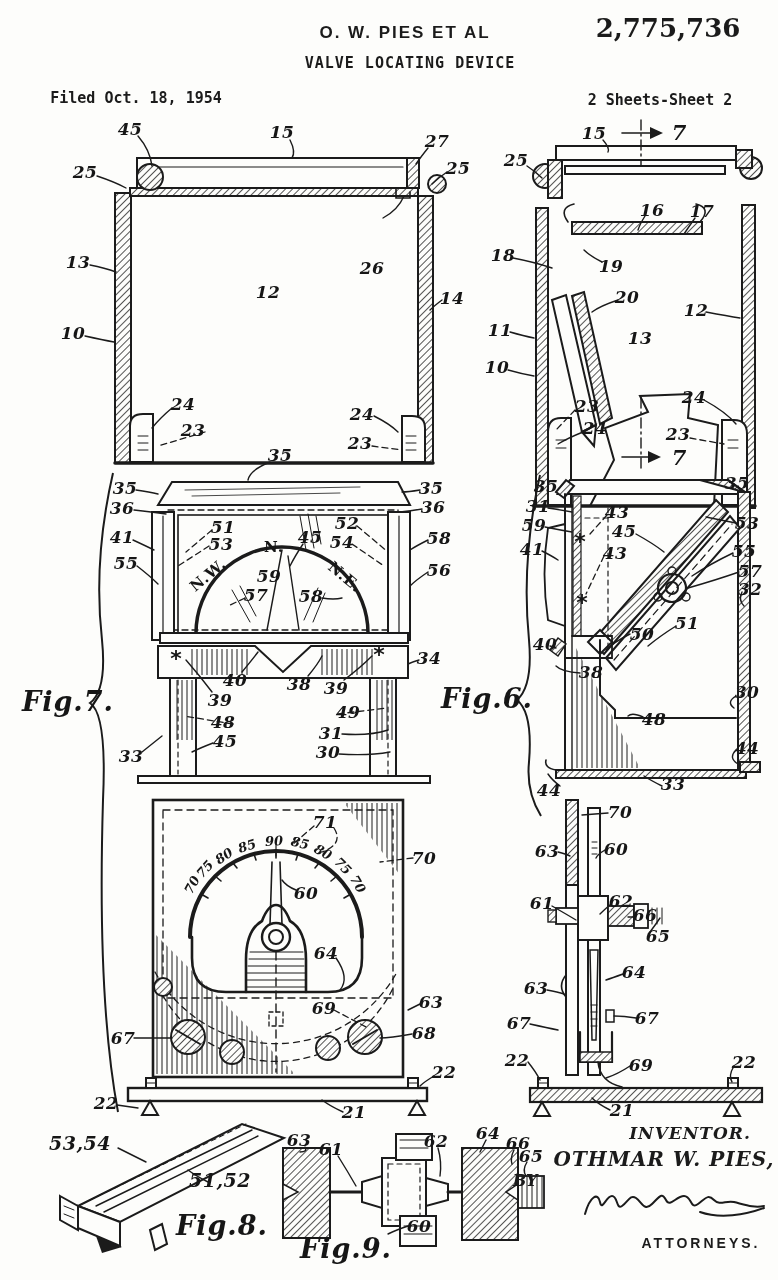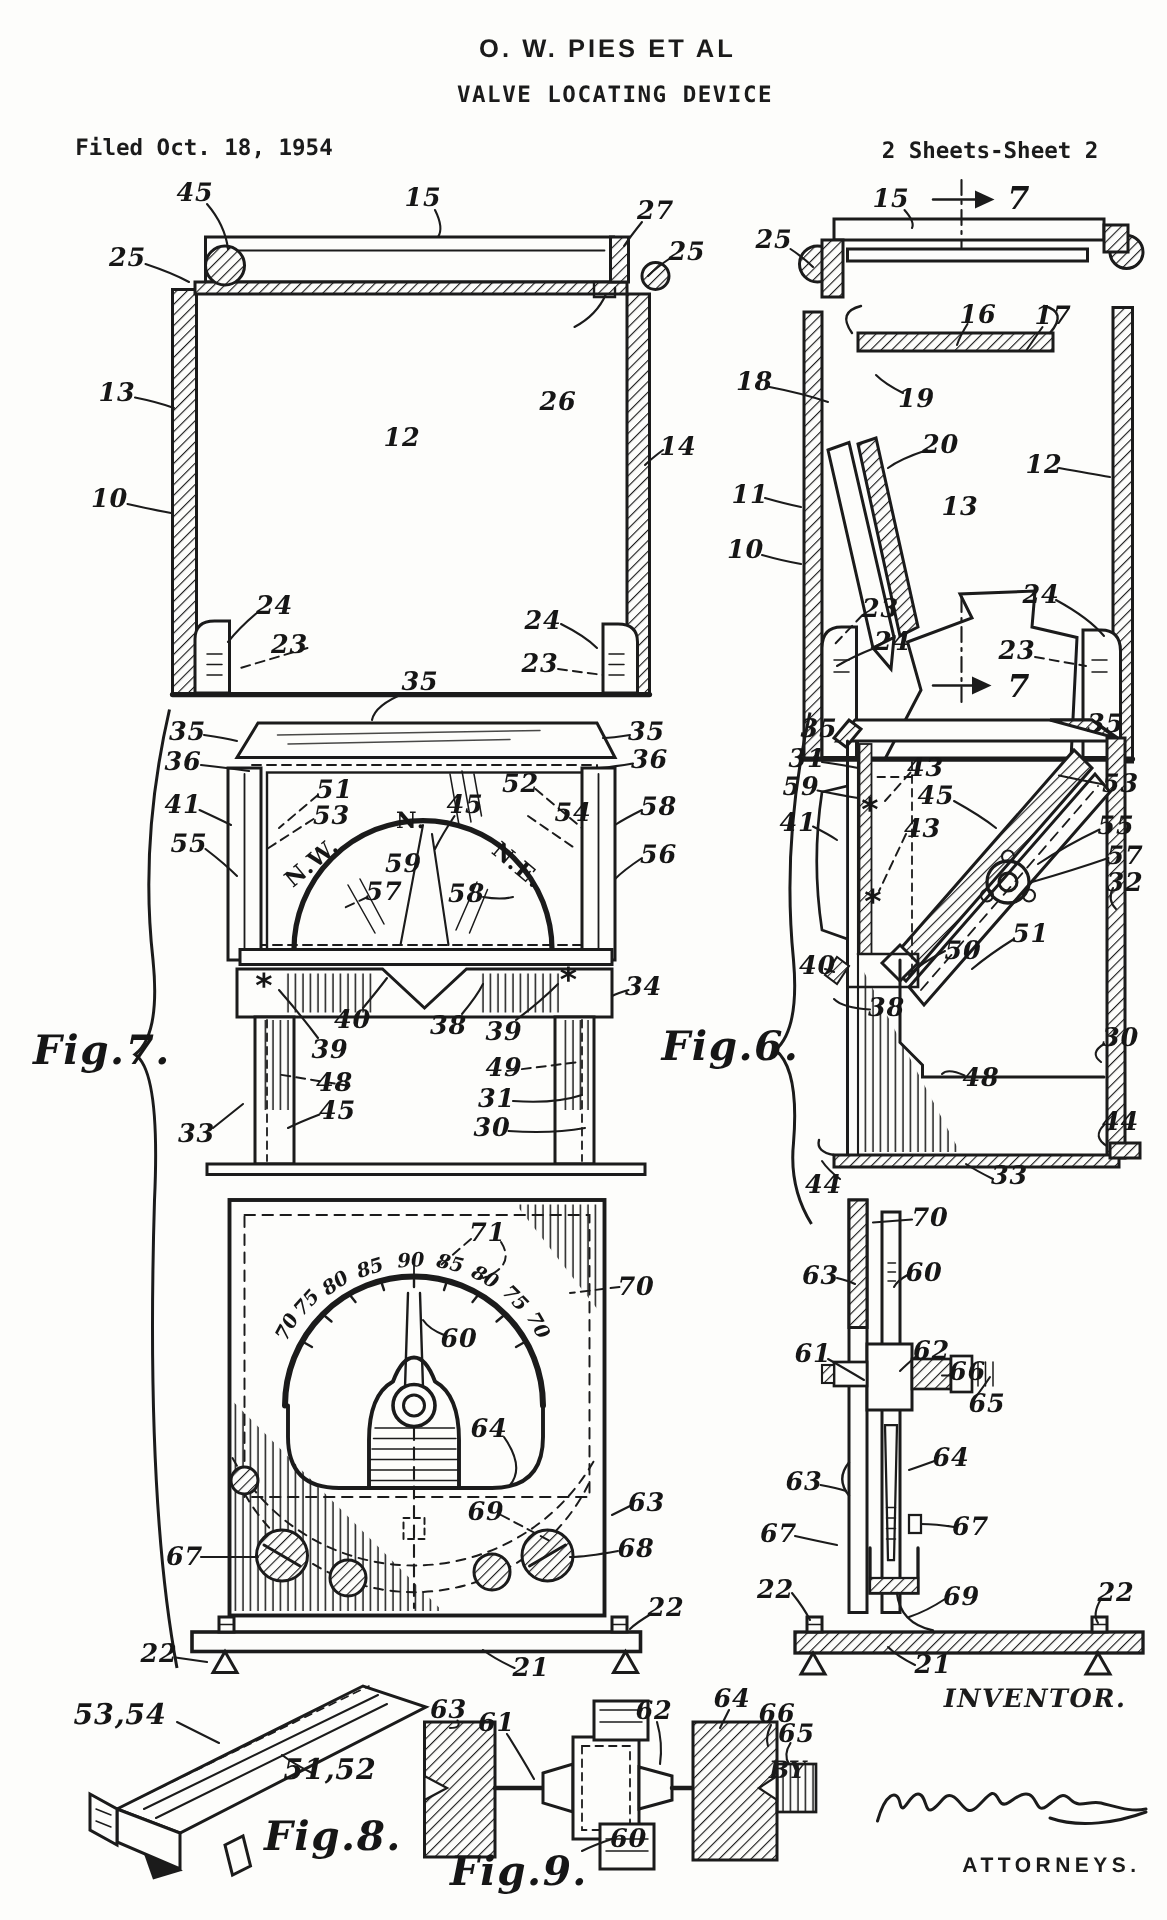--- a/index.html
+++ b/index.html
@@ -398,25 +398,27 @@
         <path d="M334,1010 L368,1028"></path>
   </g>
 
   <g stroke="#1b1b1b" fill="none" stroke-width="2" stroke-linecap="round">
     <path d="M585,1214 C590,1196 598,1192 600,1202 C602,1212 606,1196 612,1196 C618,1196 616,1210 622,1206 C628,1202 630,1194 636,1198 C642,1202 644,1212 652,1204 C660,1196 662,1192 666,1200 C670,1208 676,1196 684,1196 C692,1196 690,1210 698,1204 C706,1198 708,1194 714,1200 C720,1206 726,1200 734,1202 C746,1205 754,1208 764,1206"></path>
     <path d="M700,1212 C720,1219 745,1215 764,1208"></path>
   </g>
 </svg>
 
   <div class="abs h-inv">O. W. PIES ET AL</div>
+  <div class="abs h-num">2,775,736</div>
   <div class="abs h-title">VALVE LOCATING DEVICE</div>
   <div class="abs h-filed">Filed Oct. 18, 1954</div>
   <div class="abs h-sheet">2 Sheets-Sheet 2</div>
 
   <div class="abs b-inventor">INVENTOR.</div>
+  <div class="abs b-name">OTHMAR W. PIES,</div>
   <div class="abs b-by">BY</div>
   <div class="abs b-att">ATTORNEYS.</div>
 
   <div id="labels">
       <span class="lbl ref" style="left: 130px; top: 129px;">45</span>
       <span class="lbl ref" style="left: 282px; top: 132px;">15</span>
       <span class="lbl ref" style="left: 437px; top: 141px;">27</span>
       <span class="lbl ref" style="left: 85px; top: 172px;">25</span>
       <span class="lbl ref" style="left: 458px; top: 168px;">25</span>
       <span class="lbl ref" style="left: 372px; top: 224px; margin-top: 44px;">26</span>
@@ -448,38 +450,38 @@
       <span class="lbl sec" style="left: 679px; top: 457px;">7</span>
       <span class="lbl ref" style="left: 125px; top: 488px;">35</span>
       <span class="lbl ref" style="left: 122px; top: 508px;">36</span>
       <span class="lbl ref" style="left: 431px; top: 488px;">35</span>
       <span class="lbl ref" style="left: 433px; top: 507px;">36</span>
       <span class="lbl ref" style="left: 122px; top: 537px;">41</span>
       <span class="lbl ref" style="left: 223px; top: 527px;">51</span>
       <span class="lbl ref" style="left: 221px; top: 544px;">53</span>
       <span class="lbl ref" style="left: 310px; top: 537px;">45</span>
       <span class="lbl ref" style="left: 347px; top: 523px;">52</span>
-      <span class="lbl ref" style="left: 342px; top: 542px; margin-left: 40px;">54</span>
+      <span class="lbl ref" style="left: 342px; top: 542px;">54</span>
       <span class="lbl ref" style="left: 439px; top: 538px;">58</span>
       <span class="lbl ref" style="left: 126px; top: 563px;">55</span>
       <span class="lbl ref" style="left: 439px; top: 570px;">56</span>
       <span class="lbl compass" style="left: 274px; top: 547px;">N.</span>
       <span class="lbl compass" style="left: 208px; top: 575px; transform: translate(-50%, -50%) rotate(-40deg);">N.W.</span>
       <span class="lbl compass" style="left: 345px; top: 577px; transform: translate(-50%, -50%) rotate(40deg);">N.E.</span>
       <span class="lbl ref" style="left: 269px; top: 576px;">59</span>
       <span class="lbl ref" style="left: 256px; top: 595px;">57</span>
       <span class="lbl ref" style="left: 311px; top: 596px;">58</span>
       <span class="lbl mark" style="left: 176px; top: 658px;">*</span>
       <span class="lbl mark" style="left: 379px; top: 654px;">*</span>
       <span class="lbl ref" style="left: 429px; top: 658px;">34</span>
       <span class="lbl ref" style="left: 235px; top: 680px;">40</span>
       <span class="lbl ref" style="left: 299px; top: 684px;">38</span>
       <span class="lbl ref" style="left: 336px; top: 688px;">39</span>
       <span class="lbl ref" style="left: 220px; top: 700px;">39</span>
-      <span class="lbl ref" style="left: 336px; top: 712px; text-align: right;">49</span>
+      <span class="lbl ref" style="left: 348px; top: 712px; text-align: right;">49</span>
       <span class="lbl ref" style="left: 223px; top: 722px;">48</span>
       <span class="lbl ref" style="left: 331px; top: 733px;">31</span>
       <span class="lbl ref" style="left: 225px; top: 741px;">45</span>
       <span class="lbl ref" style="left: 328px; top: 752px;">30</span>
       <span class="lbl ref" style="left: 131px; top: 756px;">33</span>
       <span class="lbl fig" style="left: 58px; top: 701px;">Fig.7.</span>
       <span class="lbl fig" style="left: 477px; top: 698px;">Fig.6.</span>
       <span class="lbl ref" style="left: 546px; top: 486px;">35</span>
       <span class="lbl ref" style="left: 737px; top: 483px;">35</span>
       <span class="lbl ref" style="left: 538px; top: 506px;">31</span>

